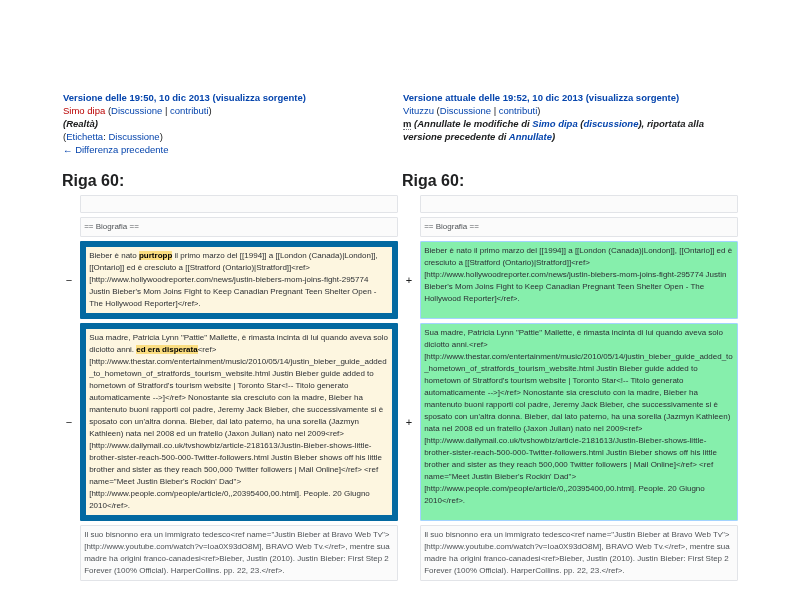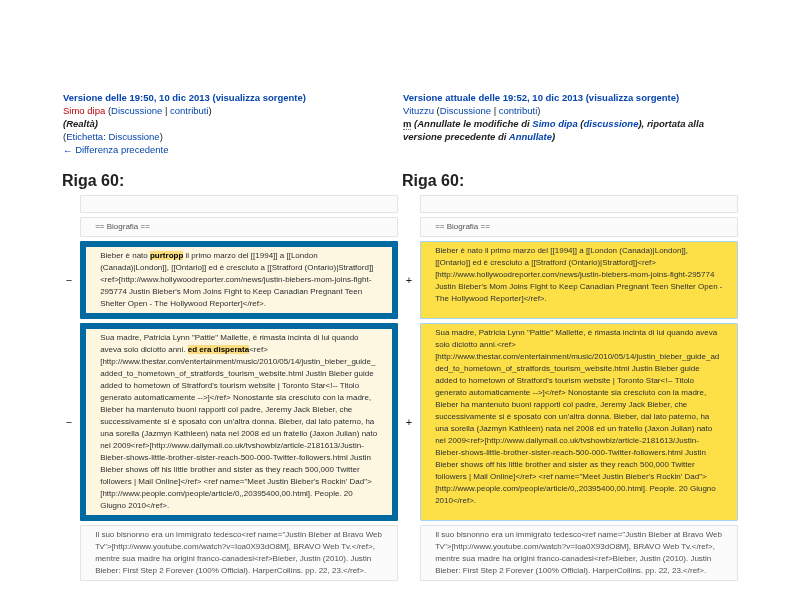--- a/index.html
+++ b/index.html
@@ -16,26 +16,26 @@
   .version { font-weight:bold; }
   a { color:#0645ad; text-decoration:none; cursor:pointer; }
   a.red { color:#ba0000; }
   .comment { font-style:italic; color:#202122;font-weight:bold; }
   .minor { font-weight:bold; font-style:normal; border-bottom:1px dotted #72777d; }
 
   tr.lineno td { font-weight:bold; font-size:16px; color:#202122; padding:4px 0 1px 0; }
 
   td.marker { text-align:center; vertical-align:middle; font-size:11px; color:#202122; padding:0; }
   td.ctx, td.del, td.add {
-    vertical-align:top; font-size:8px; line-height:12px; padding:3px 14px;
+    vertical-align:top; font-size:8px; line-height:12px; padding:3px 3px;
     overflow-wrap:break-word; word-break:break-word; border-radius:1px;
   }
   td.ctx { background:#fbfbfb; border:1px solid #e2e4e8; color:#4f5357; }
   td.del { background:#fdf6e0; border:6px solid #0369a1; color:#2c2f33; }
-  td.add { background:#fde047; border:1px solid #a3d3ff; color:#2c2f33; }
+  td.add { background:#86efac; border:1px solid #a3d3ff; color:#2c2f33; }
   .cell { min-height:10px; }
   .hl { background:#fbdd7f; font-weight:bold; color:#000; }
 </style>
 </head>
 <body>
 
 <div class="diff-wrap">
   <table class="diff">
     <colgroup>
       <col class="c-marker">

